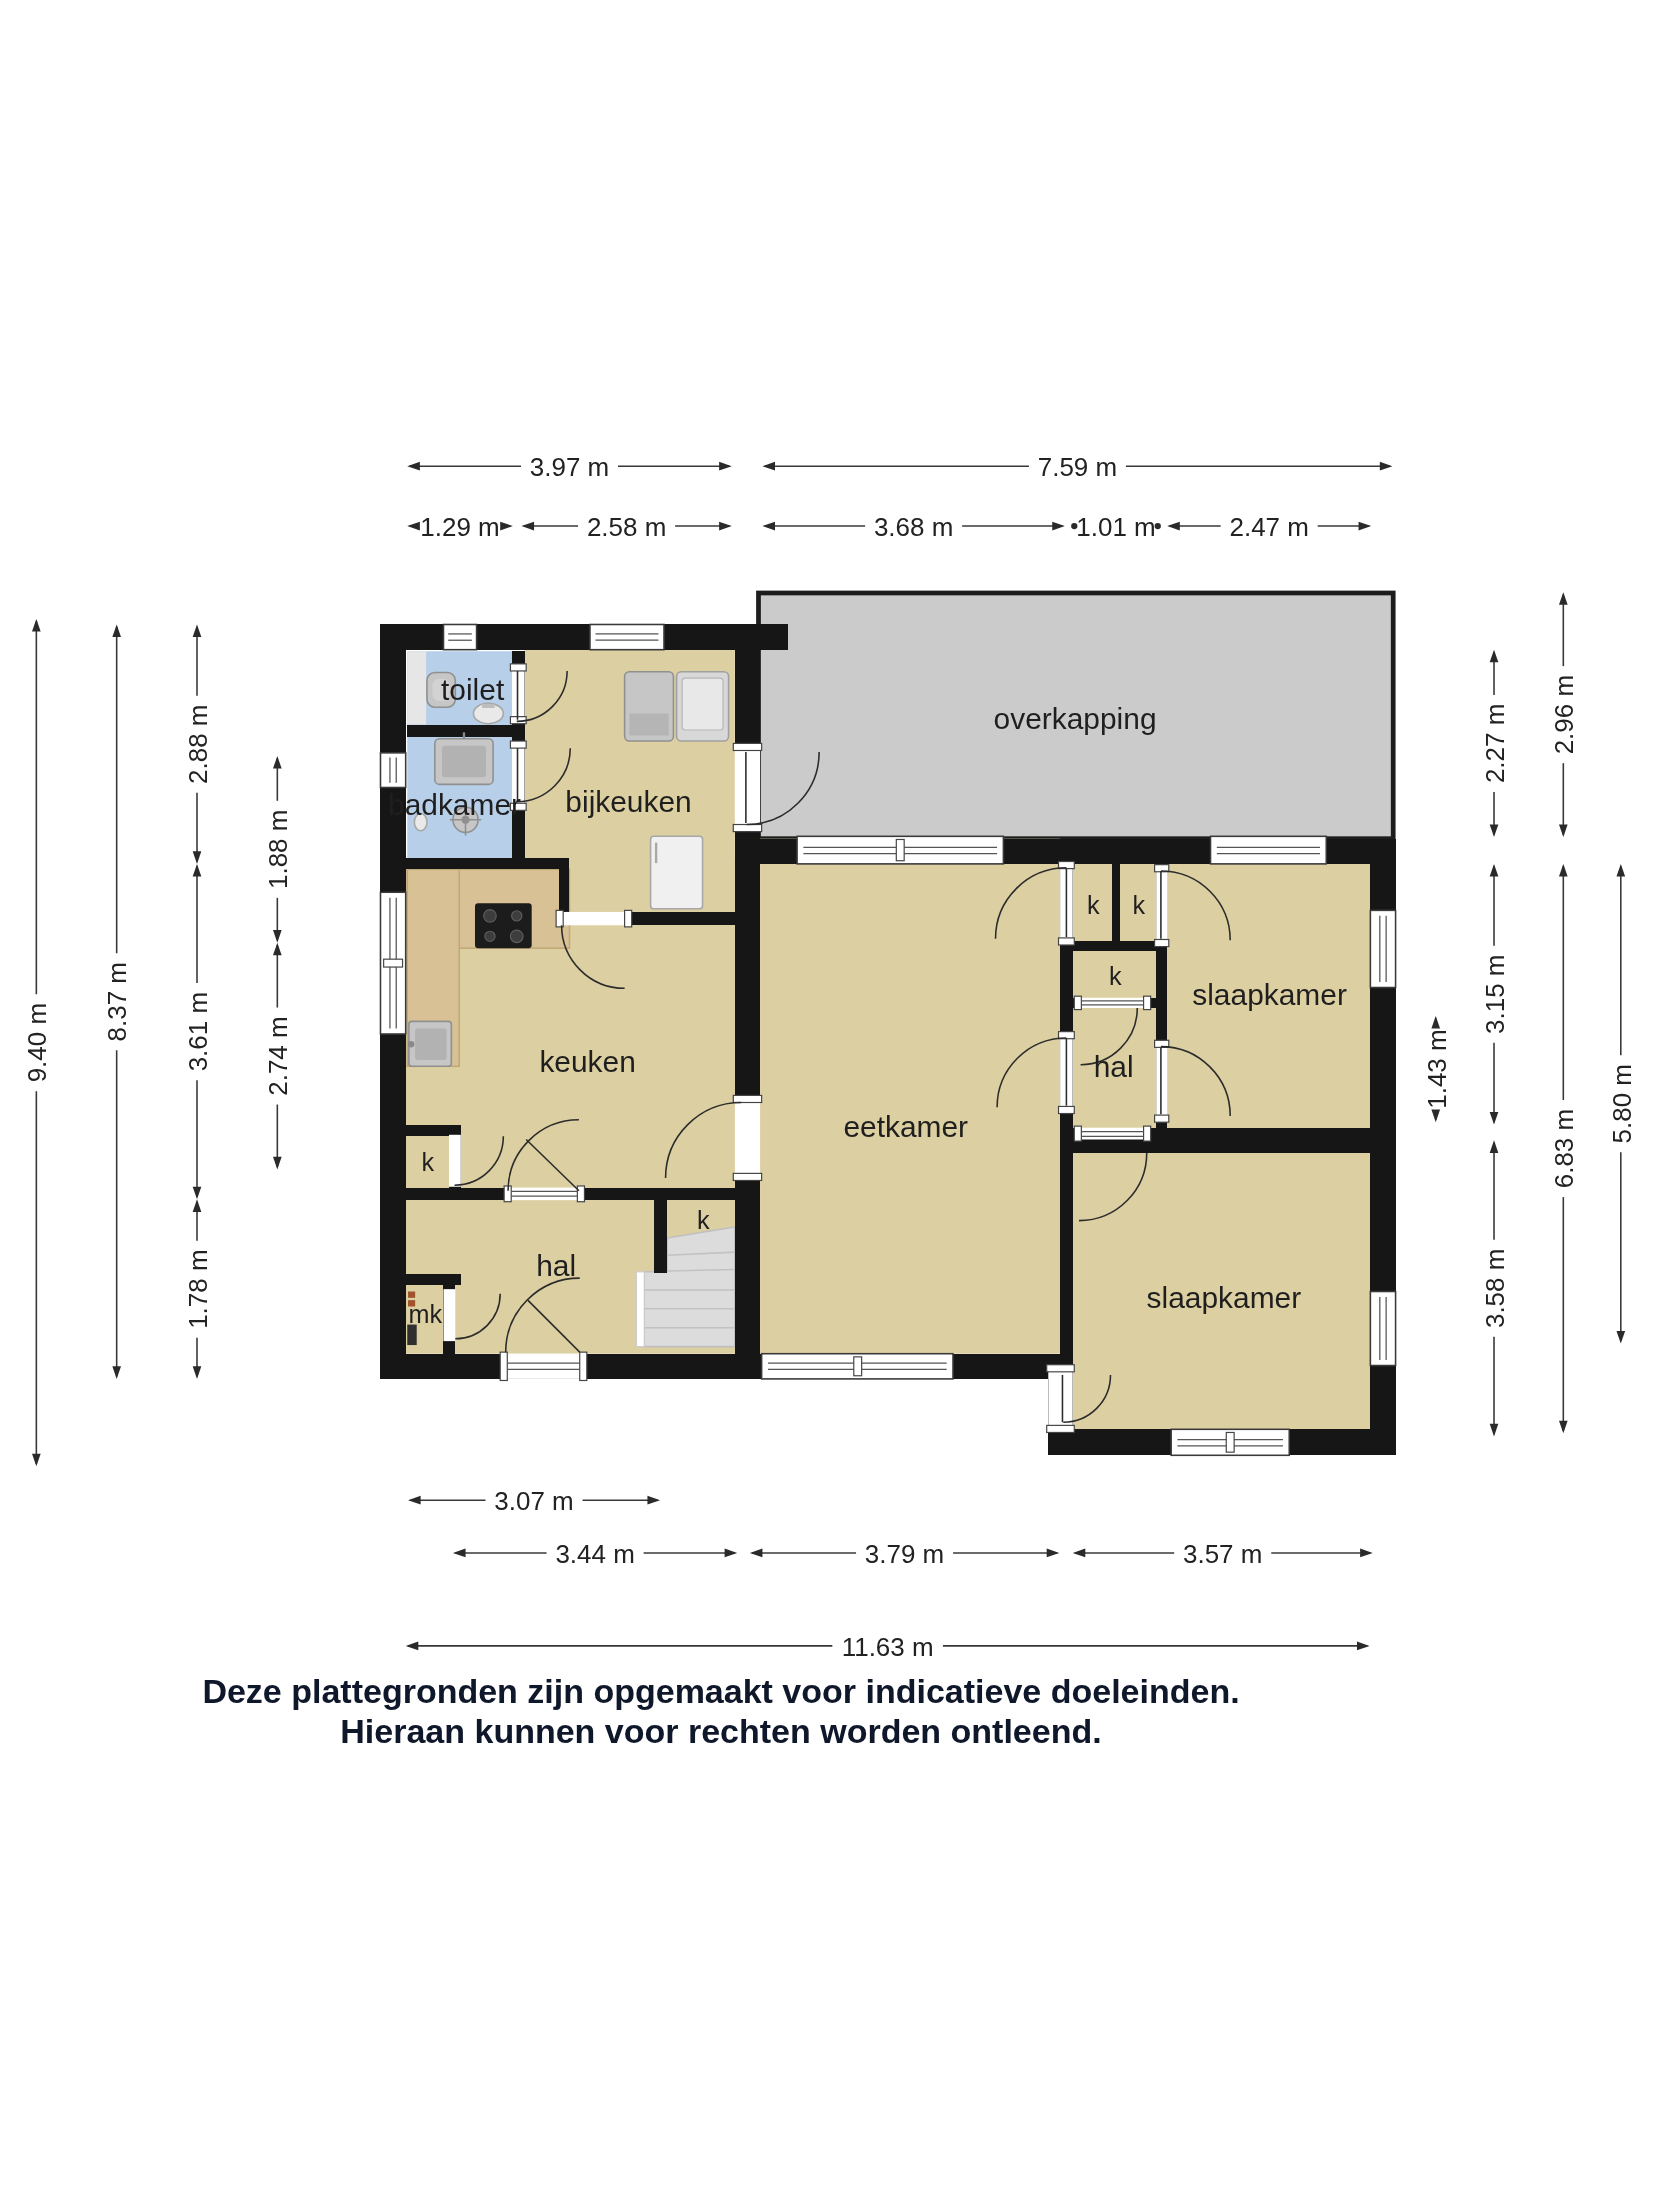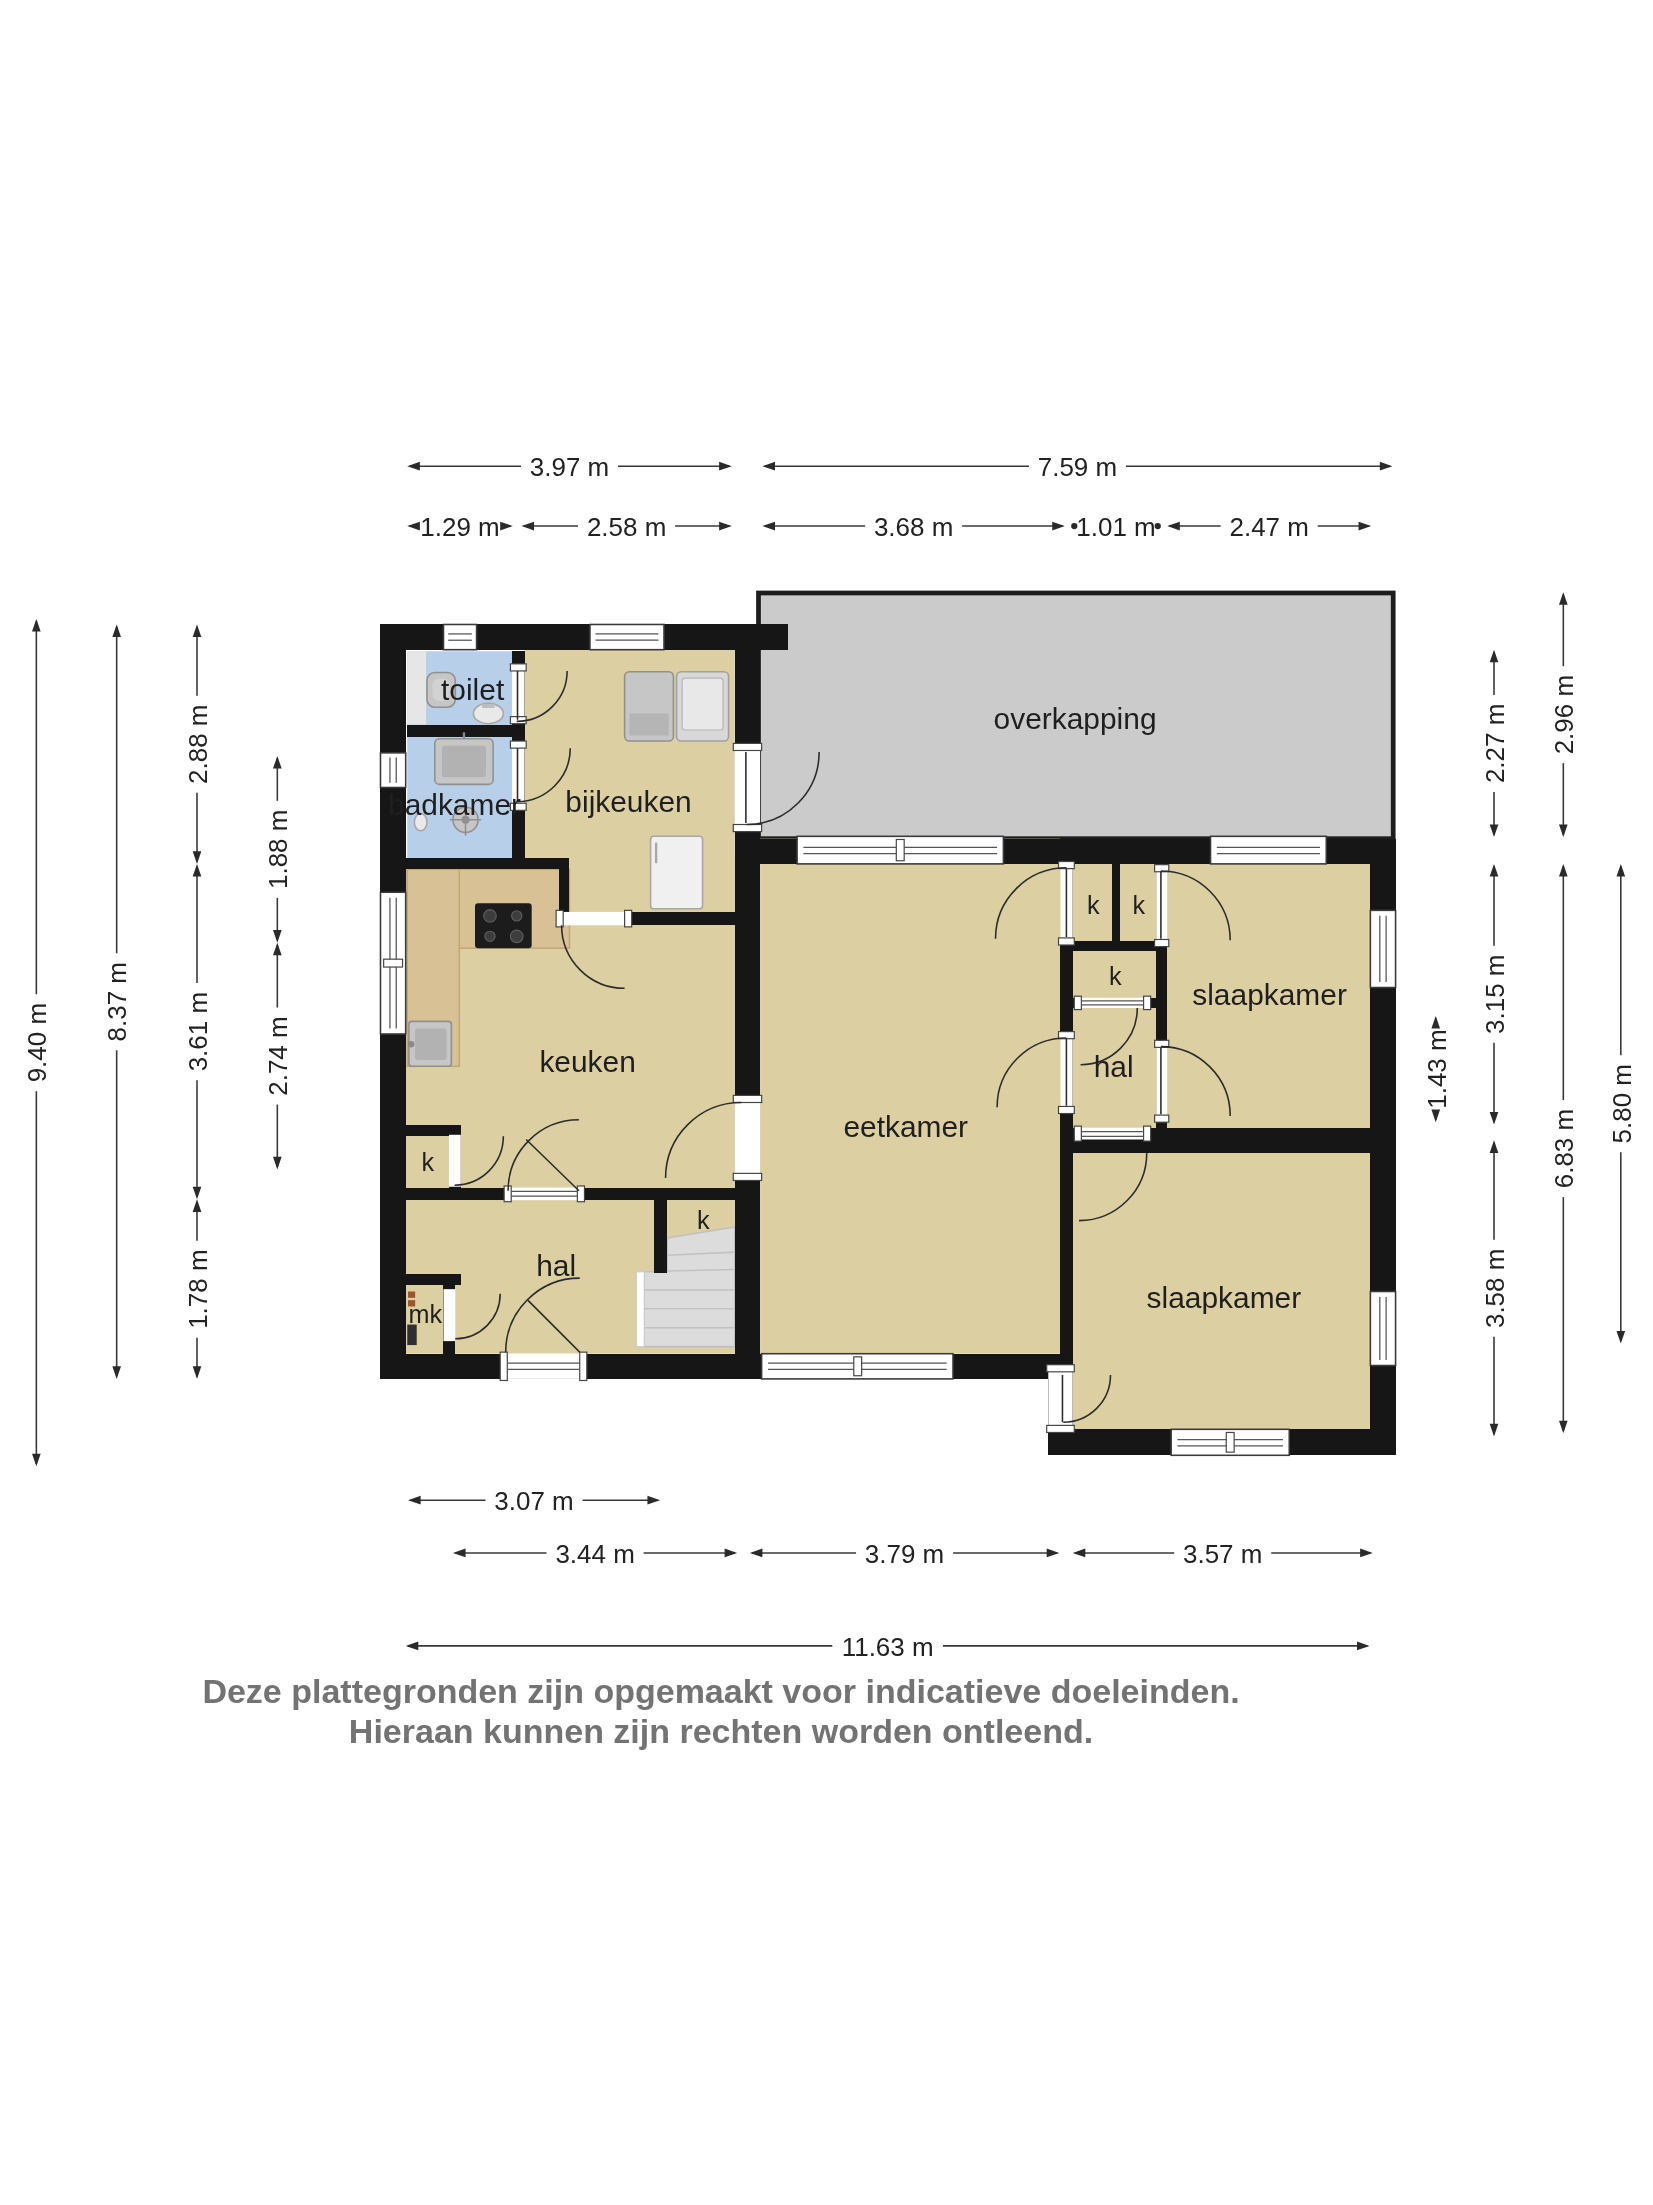--- a/index.html
+++ b/index.html
@@ -22,21 +22,21 @@
   .jamb{fill:#ffffff;stroke:#444;stroke-width:1.5;}
   .arc{fill:none;stroke:#2c2c2c;stroke-width:2;}
   .leaf{stroke:#2c2c2c;stroke-width:2;}
   .fxg{fill:#c6c6c6;stroke:#909090;stroke-width:2;}
   .fxl{fill:#e9e9e9;stroke:#a8a8a8;stroke-width:2;}
   .room-label{fill:var(--label);}
   .dim-label{fill:#222;}
   .dim-line{stroke:var(--dim);stroke-width:2;}
   .dim-head{fill:#2a2a2a;}
   .footer{position:absolute;left:0;top:1671px;width:1442px;text-align:center;
-          font-weight:bold;font-size:34px;line-height:40px;color:#737373;}
+          font-weight:bold;font-size:34px;line-height:40px;color:#0f172a;}
 </style>
 </head>
 <body>
 
 <svg id="plan" width="1654" height="2205" viewBox="0 0 2100 2800">
 
   <g>
     <rect class="canopy" x="963" y="753" width="806" height="312"></rect>
     <rect class="wet" x="517" y="827" width="149" height="263"></rect>
     <rect class="floor" x="666" y="825" width="267" height="350"></rect>
@@ -542,15 +542,15 @@
         <polygon points="2058,1706 2052.5,1690 2063.5,1690" class="dim-head"></polygon>
         <g transform="rotate(-90 2058 1401.5)">
           <text x="2058" y="1402.5" text-anchor="middle" dominant-baseline="central" font-size="33" class="dim-label">5.80 m</text>
         </g>
       </g>
     </g>
 </svg>
 
 <div class="footer">
   <div>Deze plattegronden zijn opgemaakt voor indicatieve doeleinden.</div>
-  <div>Hieraan kunnen zijn rechten worden ontleend.</div>
+  <div>Hieraan kunnen voor rechten worden ontleend.</div>
 </div>
 
 
 </body></html>

